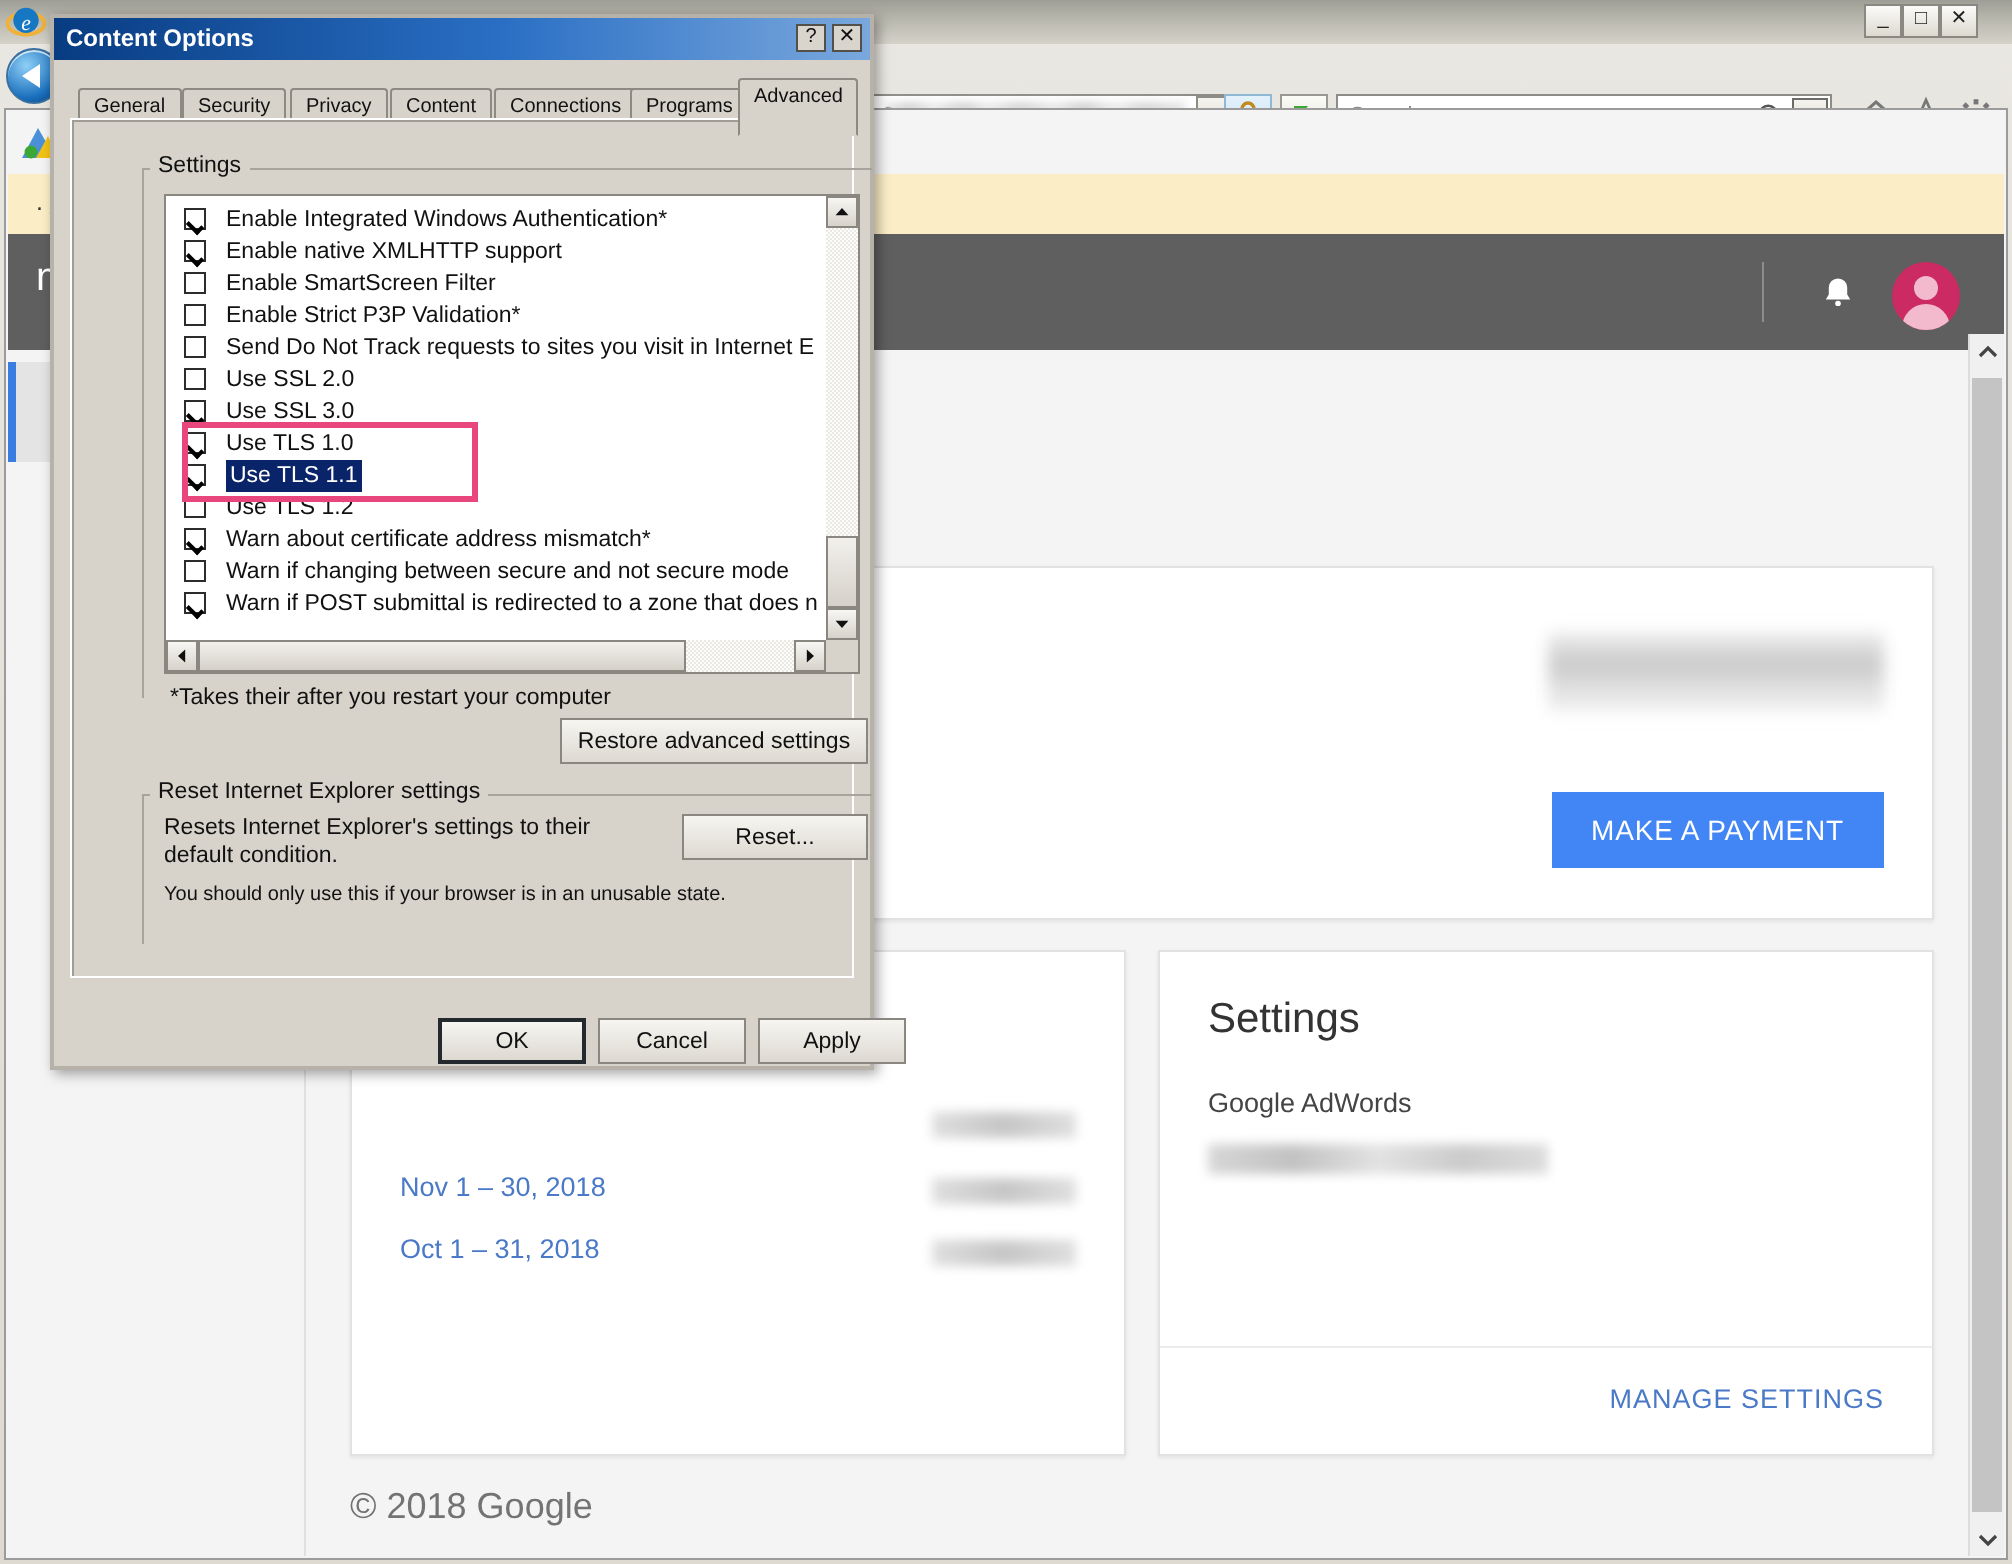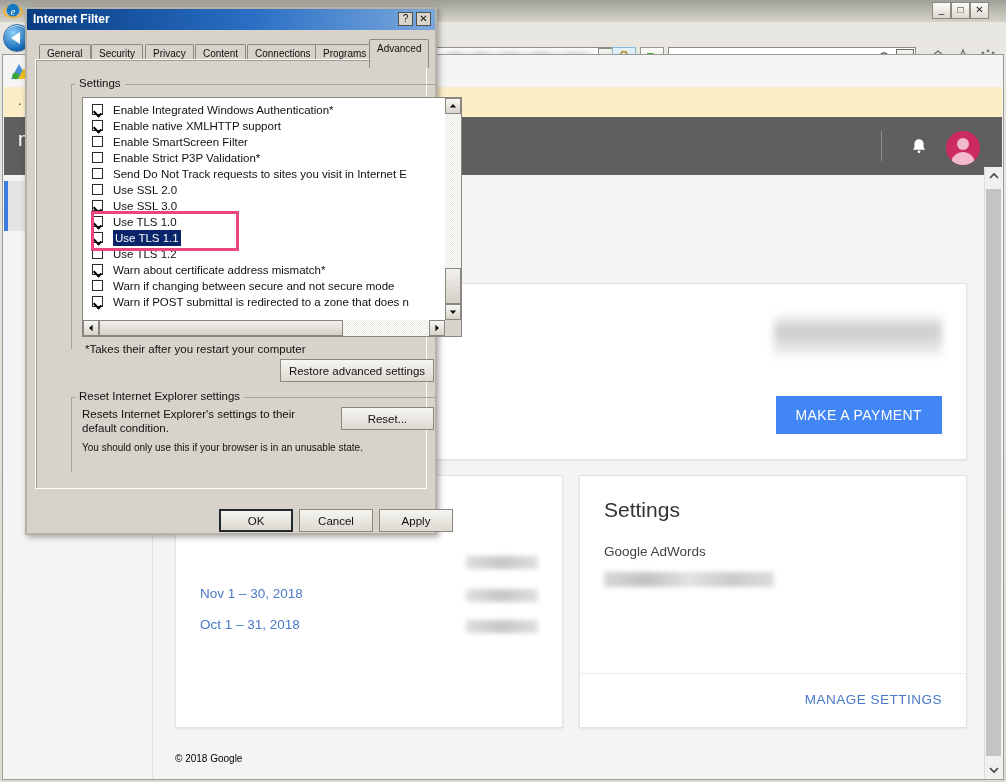--- a/index.html
+++ b/index.html
@@ -106,21 +106,21 @@
   .card-sub{position:absolute;left:24px;top:68px;font-size:13.5px;color:#444;}
   .sub-blur{position:absolute;left:24px;top:96px;width:170px;height:15px;
     background:linear-gradient(90deg,#d7d7d7,#c2c2c2 25%,#e2e2e2 50%,#cbcbcb 75%,#dcdcdc);
     filter:blur(2.6px);}
   .date-link{position:absolute;left:24px;font-size:13.5px;color:#4a79c7;cursor:pointer;}
   .row-blur{position:absolute;right:24px;width:72px;height:13px;
     background:linear-gradient(90deg,#dfdfdf,#c6c6c6,#e0e0e0);filter:blur(2.6px);}
   .card-footer{position:absolute;left:0;right:0;bottom:0;height:53px;border-top:1px solid #ececec;}
   .card-action{position:absolute;right:24px;top:18px;font-size:13.5px;color:#4a79c7;
     letter-spacing:.5px;cursor:pointer;}
-  .copyright{position:absolute;left:22px;bottom:14px;font-size:10px;color:#000000;}
+  .copyright{position:absolute;left:22px;bottom:14px;font-size:18px;color:#737373;}
 
   
   .pg-scroll{position:absolute;right:1px;top:112px;width:17px;bottom:1px;
     background:#f0f0f0;border-left:1px solid #dcdcdc;}
   .pg-arrow{position:absolute;left:0;width:17px;height:17px;display:flex;align-items:center;justify-content:center;}
   .pg-thumb{position:absolute;left:1px;top:22px;width:15px;bottom:22px;background:#c4c4c4;}
 
   
   #dialog{position:absolute;left:25px;top:7px;width:412px;height:528px;
     background:#d7d3cb;border:2px solid #b6b2aa;box-sizing:border-box;
@@ -140,21 +140,21 @@
   .tab.active{top:2px;height:20px;background:#d7d3cb;border-bottom:1px solid #d7d3cb;z-index:3;}
 
   .dlg-body{position:absolute;left:8px;top:50px;right:8px;bottom:44px;
     background:#d7d3cb;border:1px solid #fff;border-top-color:#fff;box-sizing:border-box;}
   .dlg-body-inner{position:absolute;left:0;top:0;right:0;bottom:0;border:1px solid #a09d96;
     border-bottom:none;border-right:none;box-sizing:border-box;}
 
   .group-label{position:absolute;font-size:11.5px;color:#111;background:#d7d3cb;padding:0 4px;z-index:2;}
   .group-line{position:absolute;border-top:1px solid #a8a49c;border-left:1px solid #a8a49c;}
 
-  .list-box{position:absolute;left:55px;top:88px;width:380px;height:240px;background:#fff;
+  .list-box{position:absolute;left:55px;top:88px;width:348px;height:240px;background:#fff;
     border:1px solid #8a8680;box-sizing:border-box;overflow:hidden;}
   .lb-item{position:absolute;left:30px;height:16px;font-size:11.5px;color:#111;white-space:nowrap;line-height:16px;}
   .lb-item.sel{background:#0a246a;color:#fff;padding:0 2px;}
   .cb{position:absolute;left:9px;width:11px;height:11px;background:#fff;border:1px solid #2c2c2c;
     box-sizing:border-box;}
   .cb.on:after{content:"";position:absolute;left:2px;top:4px;width:4px;height:1px;
     border-left:2px solid #000;border-bottom:2px solid #000;transform:rotate(-45deg);
     width:3px;height:6px;}
   .lb-vscroll{position:absolute;right:0;top:0;width:16px;bottom:16px;background:
     repeating-conic-gradient(#ebe9e4 0% 25%, #fdfdfc 0% 50%) 0 0/2px 2px;}
@@ -328,21 +328,21 @@
             <path d="M1 3 L5 7 L9 3" fill="none" stroke="#444" stroke-width="1.6"></path>
           </svg>
       </div>
     </div>
   </div>
 </div>
 
 <div id="dialog">
 
   <div class="dlg-title">
-    <div class="dlg-title-text">Internet Filter</div>
+    <div class="dlg-title-text">Content Options</div>
     <div class="dlg-tb" id="dlg-help">?</div>
     <div class="dlg-tb" id="dlg-close">✕</div>
   </div>
 
   <div class="tabs">
     <div class="tab" style="left:4px">General</div>
     <div class="tab" style="left:56px">Security</div>
     <div class="tab" style="left:110px">Privacy</div>
     <div class="tab" style="left:160px">Content</div>
     <div class="tab" style="left:212px">Connections</div>

